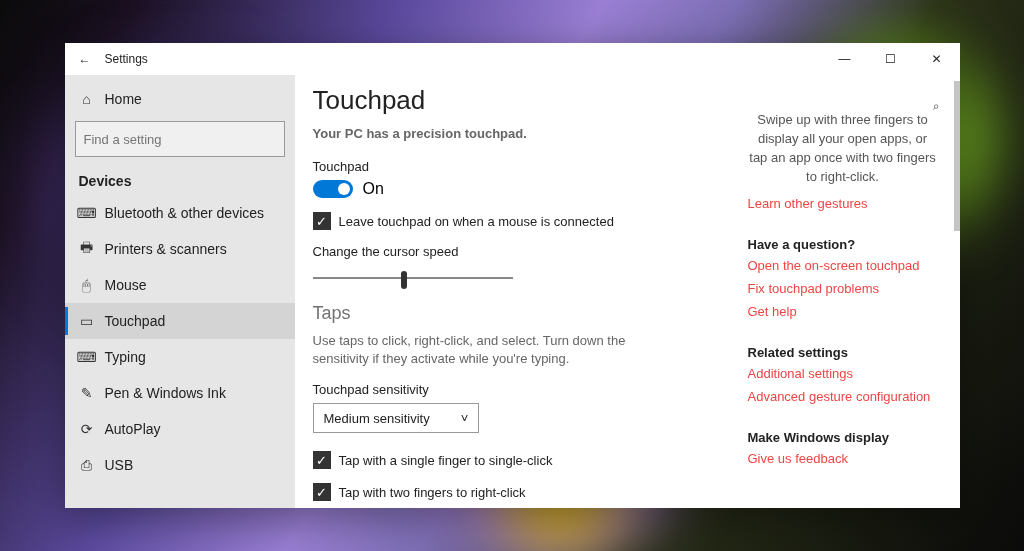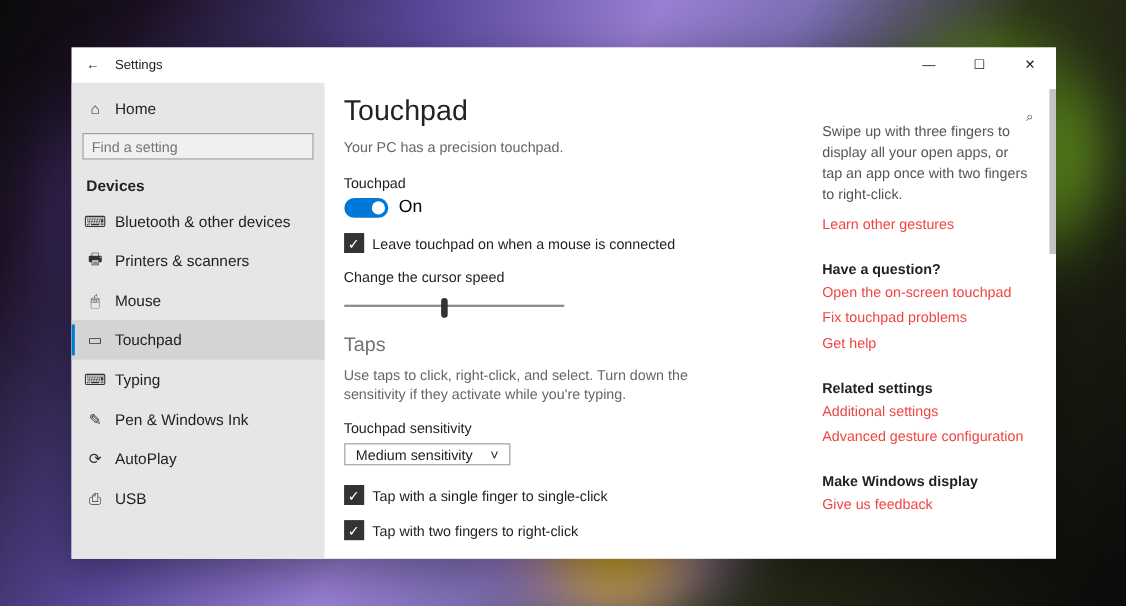--- a/index.html
+++ b/index.html
@@ -24,47 +24,47 @@
   }
   .titlebar .back { width: 24px; text-align: center; color:#222; }
   .titlebar .title { margin-left: 8px; }
   .tctl { position:absolute; right:0; top:0; display:flex; }
   .tctl div { width:46px; height:32px; display:flex; align-items:center; justify-content:center; font-size:12px; color:#222; }
 
   .body { flex:1; display:flex; overflow:hidden; }
   .sidebar { width: 230px; background:#e6e6e6; padding-top: 6px; display:flex; flex-direction:column; }
   .home { display:flex; align-items:center; padding: 10px 14px; font-size:14px; color:#222; gap:10px; }
   .searchwrap { padding: 4px 10px 10px; }
-  .search { width:100%; height:24px; border:1px solid #999; background:#f0f0f0; padding:0 8px; font-size:13px; position:relative; }
+  .search { width:100%; height:36px; border:1px solid #999; background:#f0f0f0; padding:0 8px; font-size:13px; position:relative; }
   .searchicon { position:absolute; right:20px; margin-top:-22px; font-size:12px; color:#555; }
   .category { padding: 6px 14px 6px; font-size:14px; font-weight:600; color:#222; }
   .navitem { display:flex; align-items:center; padding: 10px 14px; font-size:14px; color:#222; gap:10px; cursor:default; position:relative; }
   .navitem.sel { background:#d4d4d4; }
   .navitem.sel::before { content:""; position:absolute; left:0; top:10%; height:80%; width:3px; background:#0078d7; }
   .navicon { width:16px; height:16px; display:inline-flex; align-items:center; justify-content:center; font-size:14px; color:#333; }
 
   .content { flex:1; display:flex; overflow:hidden; }
   .main { width:445px; padding: 10px 0 0 18px; overflow:hidden; }
   .h1 { font-size: 26px; font-weight:400; color:#222; margin-bottom:10px; }
-  .sub { font-size:13px; color:#666; margin-bottom: 18px; }
+  .sub { font-size:13px; color:#666; margin-bottom: 18px; font-weight: bold; }
   .lbl { font-size:13px; color:#222; margin-bottom:6px; }
   .toggle { display:flex; align-items:center; gap:10px; margin-bottom:14px; }
   .switch { width:40px; height:18px; border-radius:9px; background:#0078d7; position:relative; }
   .switch::after { content:""; position:absolute; right:3px; top:3px; width:12px; height:12px; border-radius:50%; background:#fff; }
   .check { display:flex; align-items:center; gap:8px; font-size:13px; color:#222; margin-bottom:14px; }
   .chkbox { width:18px; height:18px; border:1px solid #333; background:#333; color:#fff; display:flex; align-items:center; justify-content:center; font-size:13px; }
   .slider { width:200px; height:2px; background:#888; position:relative; margin: 18px 0 24px; }
   .slider .thumb { position:absolute; top:-6px; left:44%; width:6px; height:18px; background:#333; border-radius:3px; }
   .h2 { font-size:18px; font-weight:400; color:#737373; margin-bottom:8px; }
   .desc { font-size:13px; color:#666; margin-bottom:14px; line-height:1.4; max-width:330px; }
-  .combo { display:inline-flex; align-items:center; justify-content:space-between; border:1px solid #999; height:20px; padding:0 10px; font-size:13px; color:#222; gap:16px; margin-bottom:18px; }
+  .combo { display:inline-flex; align-items:center; justify-content:space-between; border:1px solid #999; height:30px; padding:0 10px; font-size:13px; color:#222; gap:31px; margin-bottom:18px; }
 
   .aside { flex:1; padding: 36px 20px 0 8px; font-size:13px; }
   .sechead { font-weight:600; color:#222; margin-bottom:6px; }
-  .asidep { color:#555; line-height:1.45; margin-bottom:10px; max-width:190px; }
+  .asidep { color:#555; line-height:1.45; margin-bottom:10px; max-width:190px;text-align:center; }
   .link { color:#ef4444; margin-bottom:8px; display:block; }
   .block { margin-bottom:26px; }
   .scrollbar { position:absolute; right:0; top:38px; width:6px; height:150px; background:#c4c4c4; }
 </style>
 </head>
 <body>
 
 <span class="bgdeco a"></span>
 <span class="bgdeco b"></span>
 <span class="bgdeco c"></span>

